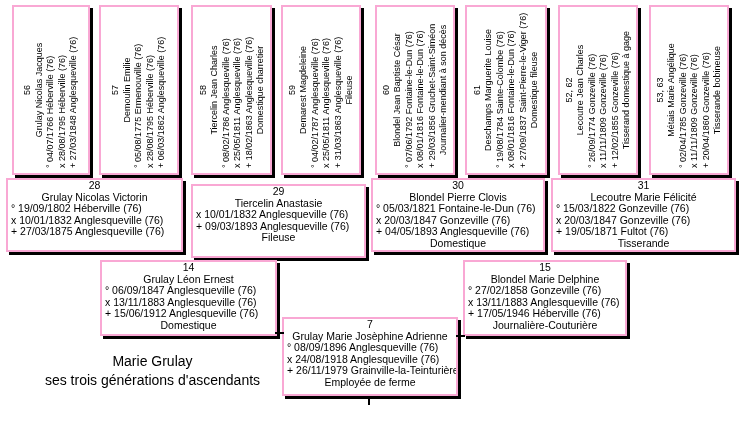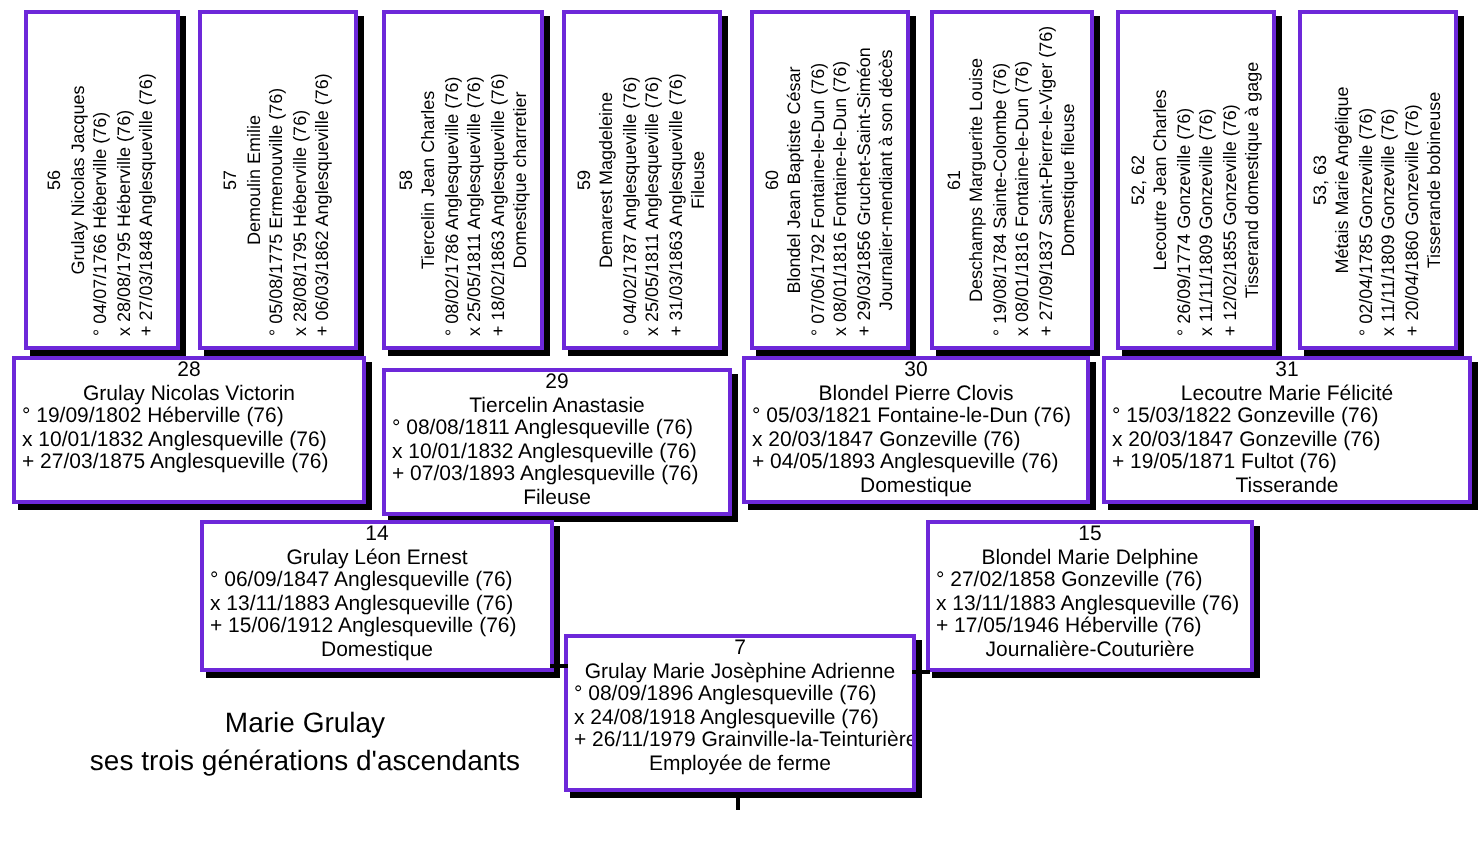--- a/index.html
+++ b/index.html
@@ -1,21 +1,21 @@
 <!DOCTYPE html>
 <html><head>
 <meta charset="utf-8">
 <style>
   html,body{margin:0;padding:0;background:#fff;}
   #chart{
     position:relative;width:741px;height:430px;background:#fff;overflow:hidden;
     font-family:"Liberation Sans","DejaVu Sans",sans-serif;color:#000;
   }
   .box{
-    position:absolute;background:#fff;border:2px solid #6d28d9;
+    position:absolute;background:#fff;border:2px solid #f9a8d4;
     box-shadow:3px 3px 0 0 #000;box-sizing:border-box;
   }
   
   .vbox{top:5px;height:170px;}
   .rot{
     position:absolute;left:50%;top:50%;width:162px;height:70px;
     transform:translate(-50%,-50%) rotate(-90deg);
     display:flex;flex-direction:column;justify-content:center;
     font-size:9px;line-height:11.5px;white-space:nowrap;
   }
@@ -127,23 +127,22 @@
     <div class="num">28</div>
     <div class="nm">Grulay Nicolas Victorin</div>
     <div class="ev">° 19/09/1802 Héberville (76)</div>
     <div class="ev">x 10/01/1832 Anglesqueville (76)</div>
     <div class="ev">+ 27/03/1875 Anglesqueville (76)</div>
   </div>
 
   <div class="box hbox" style="left:191px;top:184px;width:175px;height:74px">
     <div class="num">29</div>
     <div class="nm">Tiercelin Anastasie</div>
-    <div class="ev">° 08/08/1811 Anglesqueville (76)</div>
     <div class="ev">x 10/01/1832 Anglesqueville (76)</div>
-    <div class="ev">+ 07/03/1893 Anglesqueville (76)</div>
+    <div class="ev">+ 09/03/1893 Anglesqueville (76)</div>
     <div class="prof">Fileuse</div>
   </div>
 
   <div class="box hbox" style="left:371px;top:178px;width:174px;height:74px">
     <div class="num">30</div>
     <div class="nm">Blondel Pierre Clovis</div>
     <div class="ev">° 05/03/1821 Fontaine-le-Dun (76)</div>
     <div class="ev">x 20/03/1847 Gonzeville (76)</div>
     <div class="ev">+ 04/05/1893 Anglesqueville (76)</div>
     <div class="prof">Domestique</div>

